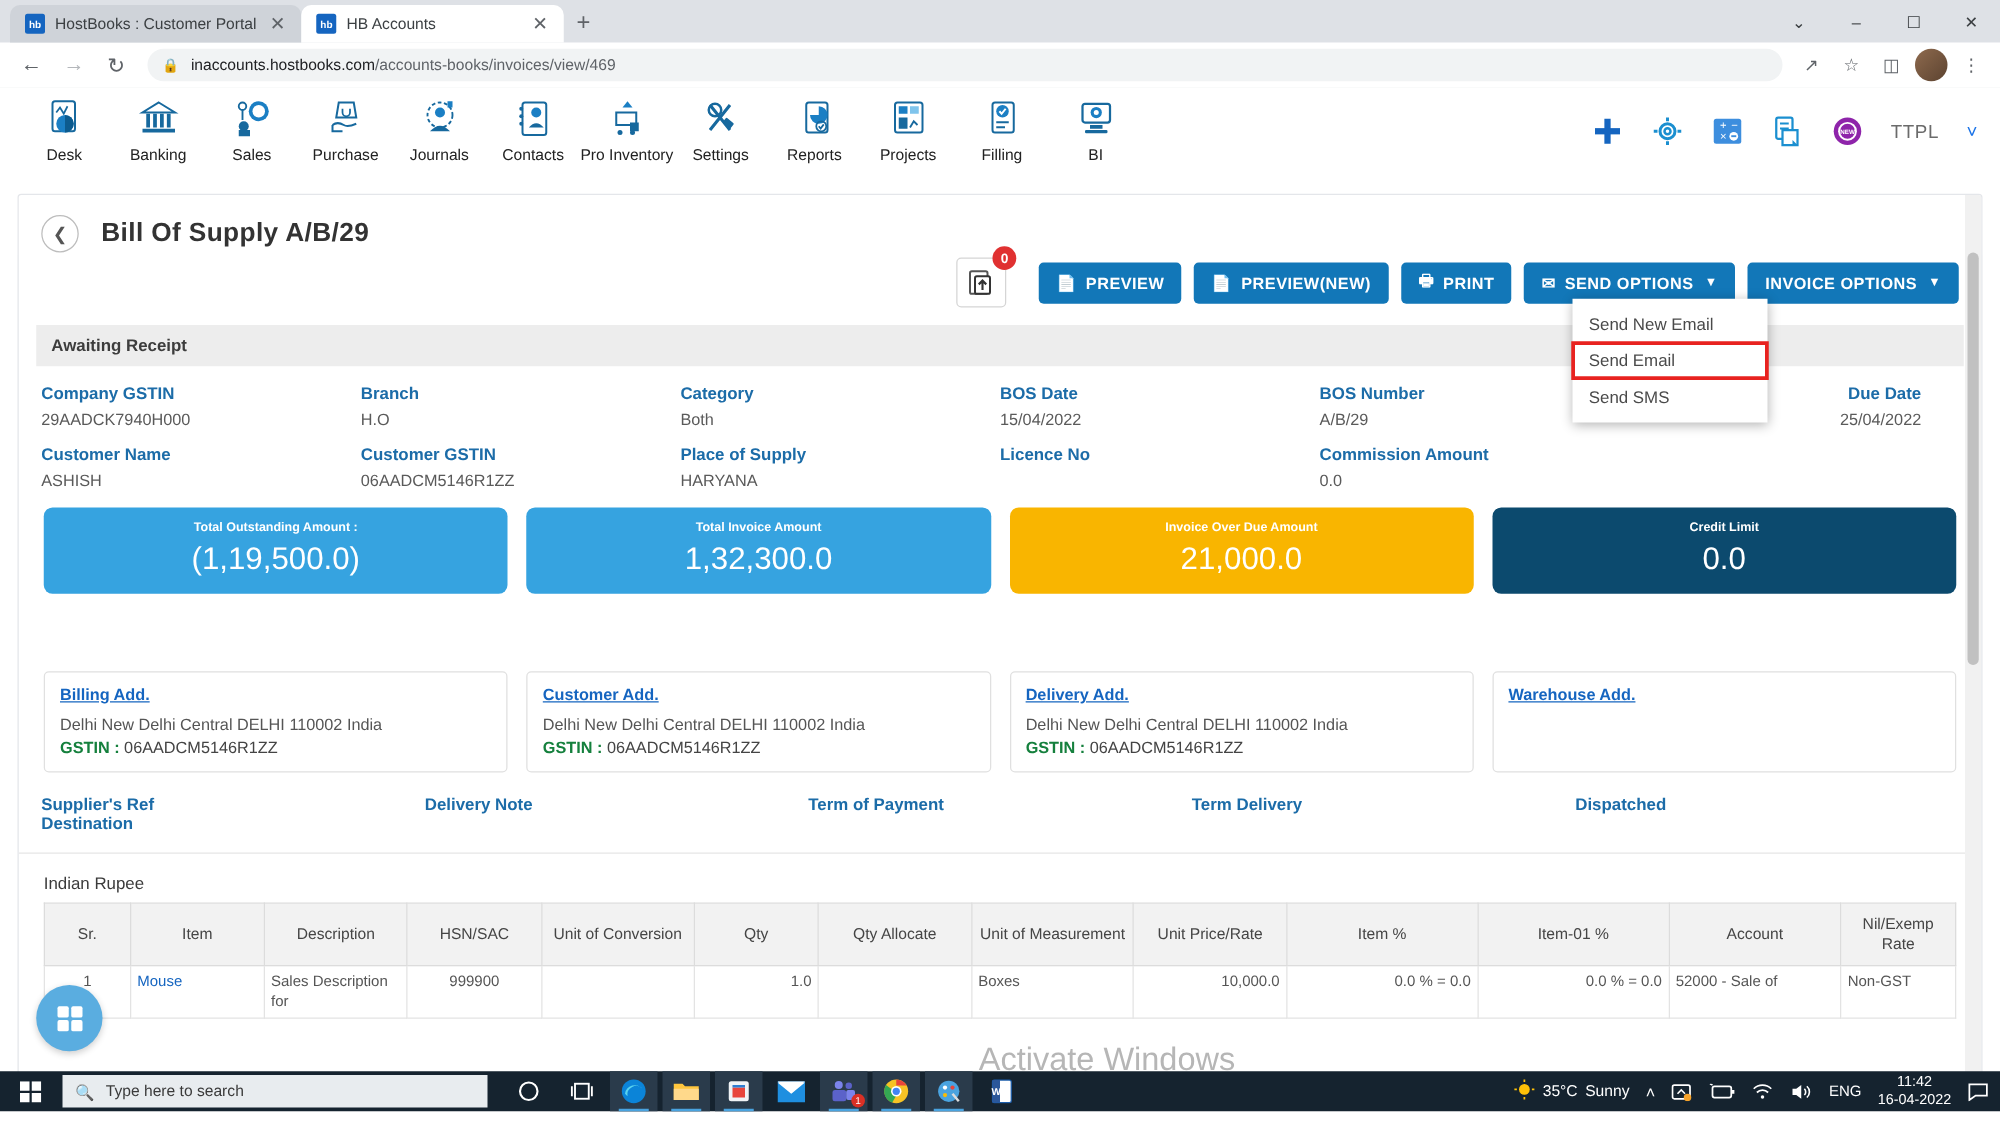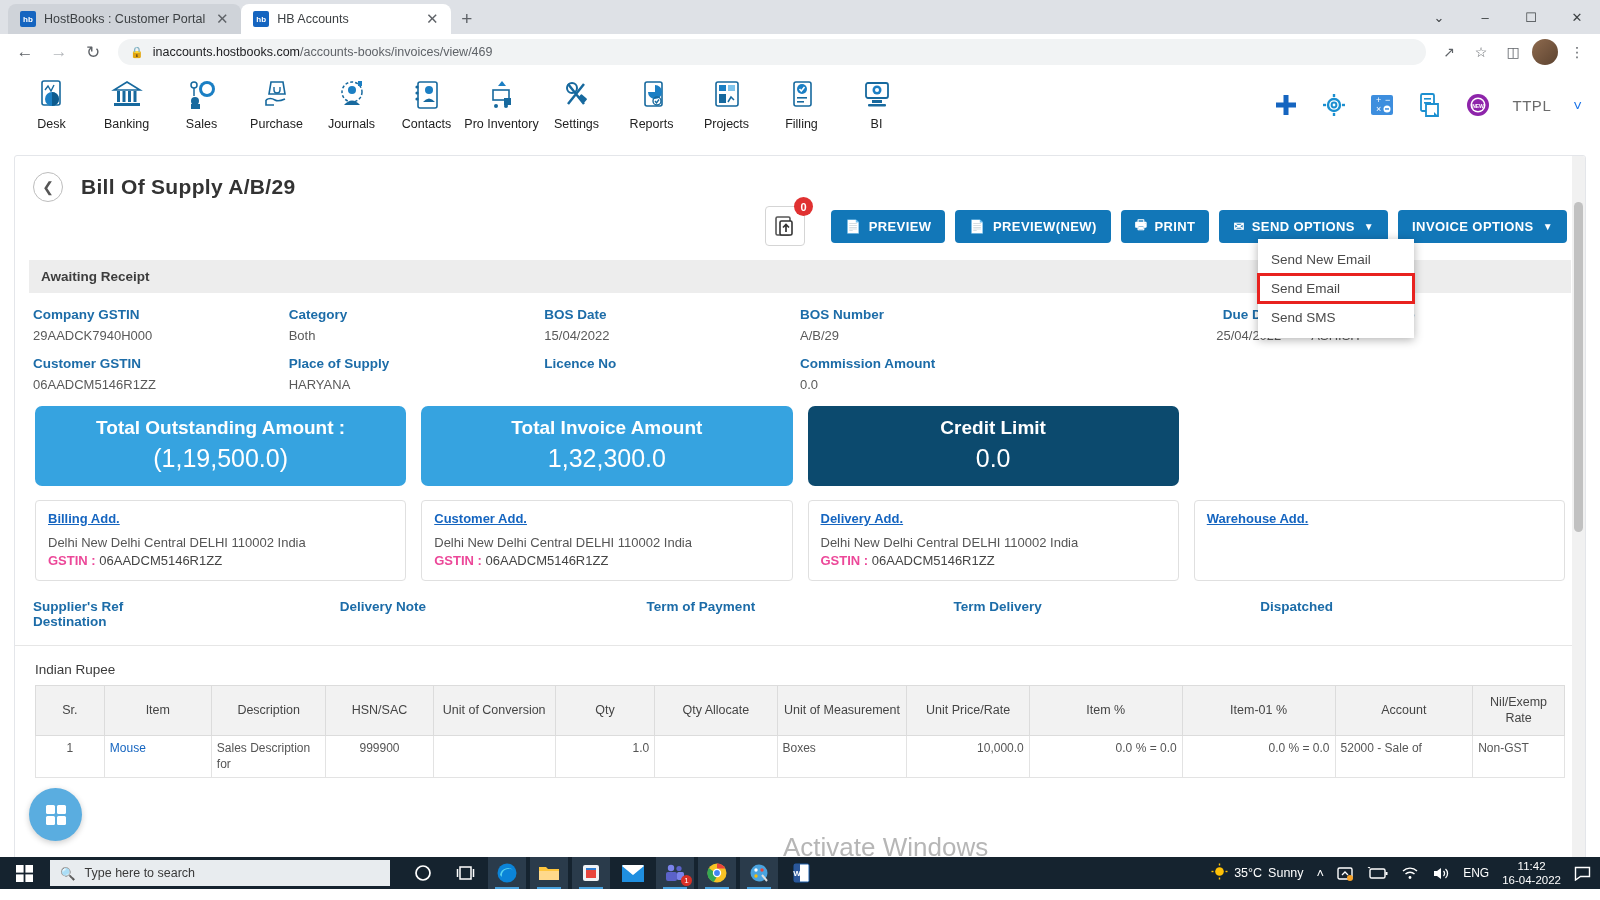--- a/index.html
+++ b/index.html
@@ -99,29 +99,29 @@
 
   .statusbar { margin: 6px 14px 0 14px; background: #ededed; height: 33px; display: flex; align-items: center; padding: 0 12px; font-size: 13.5px; font-weight: bold; color: #3d3d3d; }
 
   .fieldgrid { display: grid; grid-template-columns: repeat(6, 1fr); padding: 14px 18px 0 18px; row-gap: 13px; }
   .fld .flbl { font-size: 13.5px; font-weight: bold; color: #1c6ca8; margin-bottom: 6px; }
   .fld .fval { font-size: 13px; color: #5a5a5a; }
   .fld.right .flbl, .fld.right .fval { text-align: right; padding-right: 30px; }
 
   .cards { display: grid; grid-template-columns: repeat(4, 1fr); gap: 15px; padding: 14px 20px 0 20px; }
   .card { border-radius: 7px; padding: 11px 8px 13px 8px; text-align: center; color: #fff; }
-  .card .ct { font-size: 19px; font-weight: bold; }
+  .card .ct { font-size: 10px; font-weight: bold; }
   .card .cv { font-size: 25px; font-weight: normal; margin-top: 5px; }
 
-  .addrs { display: grid; grid-template-columns: repeat(4, 1fr); gap: 15px; padding: 14px 20px 0 20px; }
+  .addrs { display: grid; grid-template-columns: repeat(4, 1fr); gap: 15px; padding: 14px 20px 0 20px; margin-top: 48px; }
   .addr { border: 1px solid #e0e0e0; border-radius: 4px; padding: 10px 12px 12px 12px; min-height: 72px; }
   .addr .alink { font-size: 13px; font-weight: bold; color: #1565c0; text-decoration: underline; }
   .addr .aline { font-size: 13px; color: #555; margin-top: 9px; }
   .addr .agst { font-size: 13px; color: #444; margin-top: 3px; }
-  .addr .agst b { color: #ec4899; }
+  .addr .agst b { color: #15803d; }
 
   .refgrid { display: grid; grid-template-columns: repeat(5, 1fr); padding: 18px 18px 16px 18px; }
   .refgrid .rlbl { font-size: 13.5px; font-weight: bold; color: #1c6ca8; }
 
   .currency { border-top: 1px solid #e6e6e6; padding: 16px 20px 8px 20px; font-size: 13.5px; color: #3b3b3b; }
 
   table.items { width: calc(100% - 40px); margin: 0 20px; border-collapse: collapse; table-layout: fixed; }
   table.items th {
     background: #f2f2f2; border: 1px solid #dcdcdc; font-size: 12.5px; font-weight: normal;
     color: #454545; padding: 9px 4px; text-align: center; line-height: 1.25;
@@ -449,20 +449,24 @@
       </div>
 
       <div class="statusbar">Awaiting Receipt</div>
 
       <div class="fieldgrid">
         <div class="fld">
           <div class="flbl">Company GSTIN</div>
           <div class="fval">29AADCK7940H000</div>
         </div>
         <div class="fld">
+          <div class="flbl">Branch</div>
+          <div class="fval">H.O</div>
+        </div>
+        <div class="fld">
           <div class="flbl">Category</div>
           <div class="fval">Both</div>
         </div>
         <div class="fld">
           <div class="flbl">BOS Date</div>
           <div class="fval">15/04/2022</div>
         </div>
         <div class="fld">
           <div class="flbl">BOS Number</div>
           <div class="fval">A/B/29</div>
@@ -496,20 +500,24 @@
       </div>
 
       <div class="cards">
         <div class="card" style="background:#36a3e0">
           <div class="ct">Total Outstanding Amount :</div>
           <div class="cv">(1,19,500.0)</div>
         </div>
         <div class="card" style="background:#36a3e0">
           <div class="ct">Total Invoice Amount</div>
           <div class="cv">1,32,300.0</div>
+        </div>
+        <div class="card" style="background:#f9b500">
+          <div class="ct">Invoice Over Due Amount</div>
+          <div class="cv">21,000.0</div>
         </div>
         <div class="card" style="background:#0c4a6e">
           <div class="ct">Credit Limit</div>
           <div class="cv">0.0</div>
         </div>
       </div>
 
       <div class="addrs">
         <div class="addr">
           <div class="alink">Billing Add.</div>

